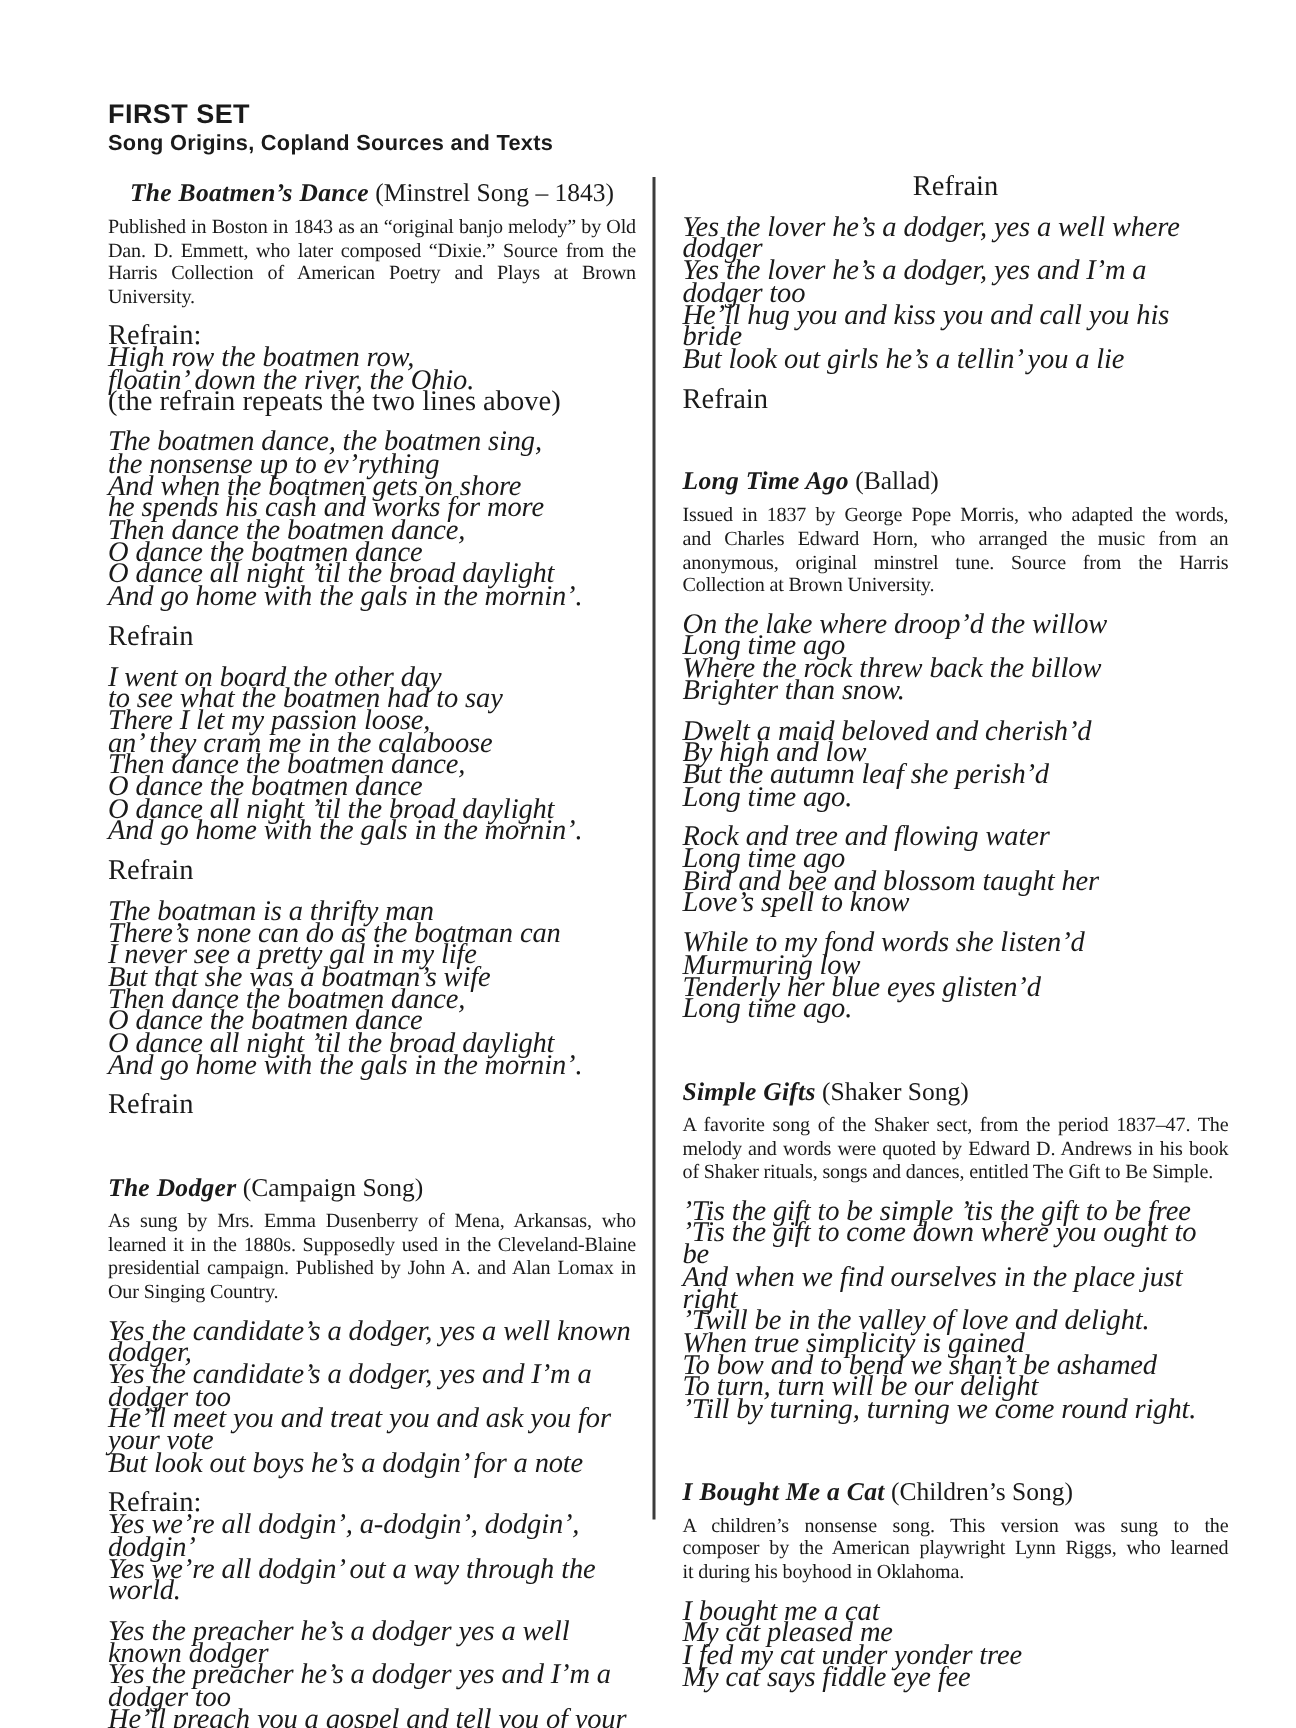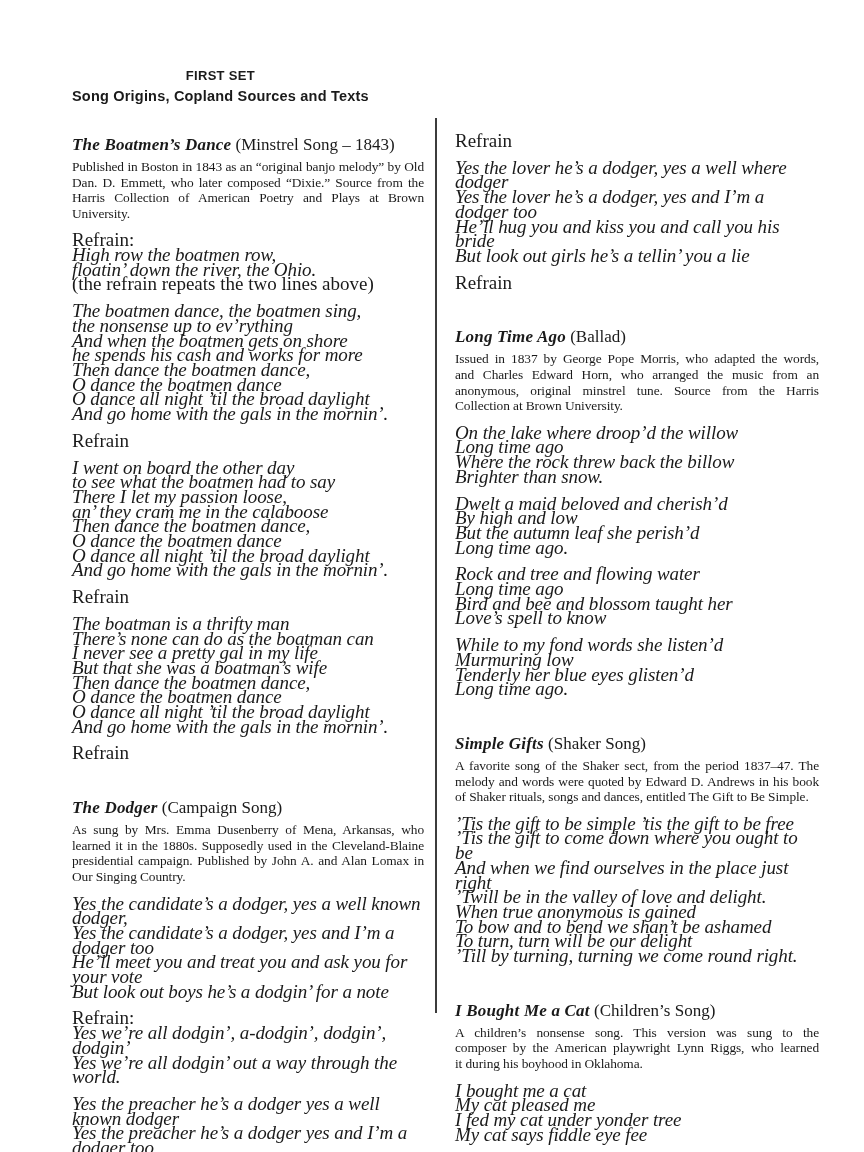--- a/index.html
+++ b/index.html
@@ -13,38 +13,38 @@
     font-family: "Liberation Serif", serif;
     margin: 0 auto;
   }
   .header {
     position: absolute;
     left: 72px;
     top: 66px;
     font-family: "Liberation Sans", sans-serif;
     font-weight: bold;
   }
-  .set-title   { font-size: 13px; line-height: 20px; letter-spacing: 0.3px; text-align: center; }
+  .set-title   { font-size: 18px; line-height: 20px; letter-spacing: 0.3px; }
   .set-subtitle{ font-size: 14.5px; line-height: 17px; margin-top: 2px; letter-spacing: 0.2px; }
 
   .columns {
     position: absolute;
     left: 72px;
     top: 118px;
     display: flex;
     align-items: flex-start;
   }
   .col-left  { width: 352px; }
   .divider   { width: 2px; height: 895px; background: #3c3c3c; margin-left: 11px; flex-shrink: 0; }
   .col-right { width: 364px; margin-left: 18px; }
 
   .song-heading { font-size: 17px; line-height: 21px; margin: 36px 0 4px 0; }
   .song-name    { font-weight: bold; font-style: italic; letter-spacing: 0.2px; }
   .song-kind    { font-weight: normal; }
-  .col > div:first-child { margin-top: 16px; }
+  .col > div:first-child { margin-top: 0; text-align: center; }
 
   .para { font-size: 13.4px; line-height: 15.6px; letter-spacing: -0.1px; }
   .para-line { text-align: justify; text-align-last: justify; }
   .para-line.last { text-align-last: left; }
   .para .it { }
 
   .stanza { margin-top: 12px; font-size: 19px; line-height: 14.7px; }
   .stanza .line.it { font-style: italic; letter-spacing: -0.1px; }
 </style>
 </head>
@@ -182,21 +182,21 @@
         <div class="para">
           <div class="para-line"><span class="">A favorite song of the Shaker sect, from the period 1837–47. The</span></div>
           <div class="para-line"><span class="">melody and words were quoted by Edward D. Andrews in his book</span></div>
           <div class="para-line last"><span class="">of Shaker rituals, songs and dances, entitled </span><span class="it">The Gift to Be Simple.</span></div>
         </div>
         <div class="stanza">
           <div class="line it">’Tis the gift to be simple ’tis the gift to be free</div>
           <div class="line it">’Tis the gift to come down where you ought to be</div>
           <div class="line it">And when we find ourselves in the place just right</div>
           <div class="line it">’Twill be in the valley of love and delight.</div>
-          <div class="line it">When true anonymous is gained</div>
+          <div class="line it">When true simplicity is gained</div>
           <div class="line it">To bow and to bend we shan’t be ashamed</div>
           <div class="line it">To turn, turn will be our delight</div>
           <div class="line it">’Till by turning, turning we come round right.</div>
         </div>
         <div class="song-heading"><span class="song-name">I Bought Me a Cat</span><span class="song-kind"> (Children’s Song)</span></div>
         <div class="para">
           <div class="para-line"><span class="">A children’s nonsense song. This version was sung to the</span></div>
           <div class="para-line"><span class="">composer by the American playwright Lynn Riggs, who learned</span></div>
           <div class="para-line last"><span class="">it during his boyhood in Oklahoma.</span></div>
         </div>

